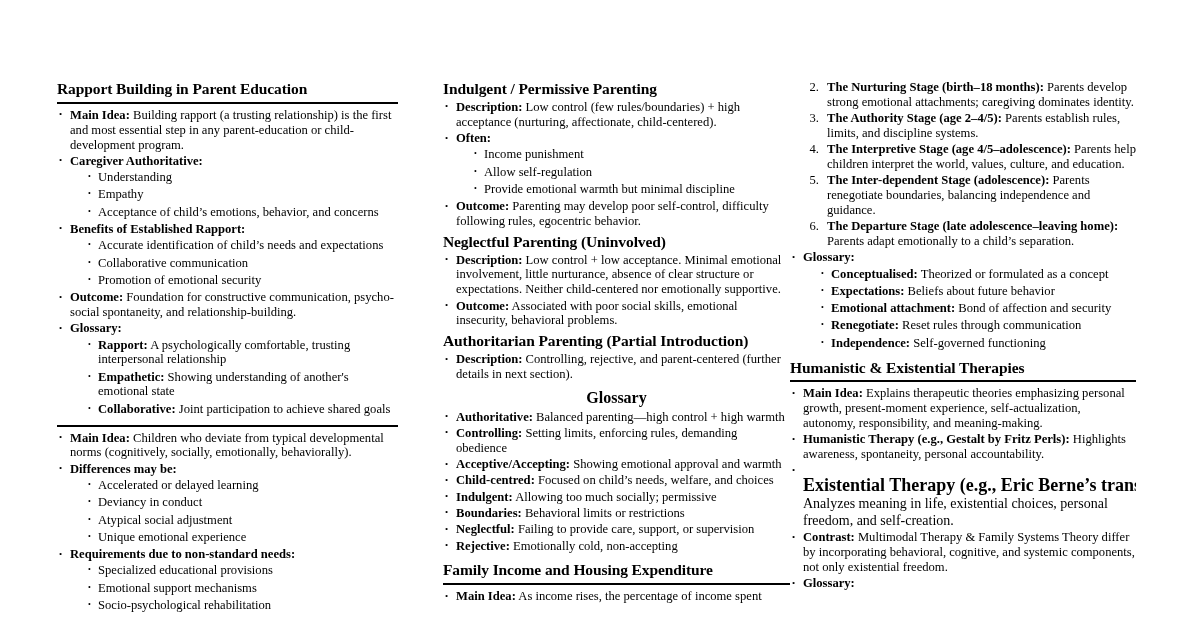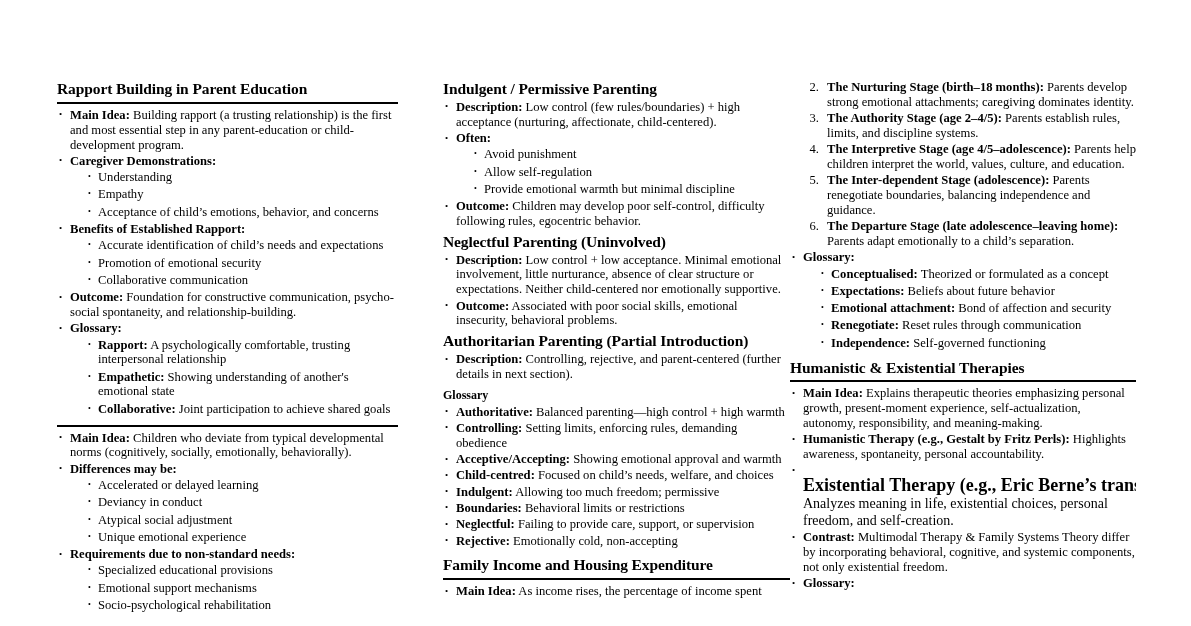--- a/index.html
+++ b/index.html
@@ -46,24 +46,25 @@
     border: 0;
     border-top: 2px solid #000;
     margin: 3px 0 4px 0;
     height: 0;
     width: 100%;
   }
   .section-block { margin-bottom: 8px; }
   .section-block.tight { margin-bottom: 4px; }
 
   .sub-heading {
-    font-size: 12px;
+    font-size: 16px;
     font-weight: bold;
     line-height: 1.25;
     margin: 6px 0 2px 0;
+    text-align: center;
   }
 
   
   .column > .section-block:first-child > .section-heading { margin-top: 0; }
 
   
   ul.bullets {
     list-style: none;
     margin: 0;
     padding: 0;
@@ -141,33 +142,33 @@
   <div class="column col-left">
 
     <div class="section-block">
       <div class="section-heading">Rapport Building in Parent Education</div>
       <hr class="section-rule">
       <ul class="bullets">
         <li>
           <b class="term">Main Idea:</b><span> Building rapport (a trusting relationship) is the first and most essential step in any parent-education or child-development program.</span>
         </li>
         <li>
-          <b class="term">Caregiver Demonstrations:</b><span></span>
+          <b class="term">Caregiver Authoritative:</b><span></span>
           <ul class="bullets">
             <li><span>Understanding</span></li>
             <li><span>Empathy</span></li>
             <li><span>Acceptance of child’s emotions, behavior, and concerns</span></li>
           </ul>
         </li>
         <li>
           <b class="term">Benefits of Established Rapport:</b><span></span>
           <ul class="bullets">
             <li><span>Accurate identification of child’s needs and expectations</span></li>
+            <li><span>Collaborative communication</span></li>
             <li><span>Promotion of emotional security</span></li>
-            <li><span>Collaborative communication</span></li>
           </ul>
         </li>
         <li>
           <b class="term">Outcome:</b><span> Foundation for constructive communication, psycho-social spontaneity, and relationship-building.</span>
         </li>
         <li>
           <b class="term">Glossary:</b><span></span>
           <ul class="bullets">
             <li><b class="term">Rapport:</b><span> A psychologically comfortable, trusting interpersonal relationship</span></li>
             <li><b class="term">Empathetic:</b><span> Showing understanding of another's emotional state</span></li>
@@ -209,27 +210,27 @@
 
     <div class="section-block tight">
       <div class="section-heading">Indulgent / Permissive Parenting</div>
       <ul class="bullets">
         <li>
           <b class="term">Description:</b><span> Low control (few rules/boundaries) + high acceptance (nurturing, affectionate, child-centered).</span>
         </li>
         <li>
           <b class="term">Often:</b><span></span>
           <ul class="bullets">
-            <li><span>Avoid punishment</span></li>
+            <li><span>Income punishment</span></li>
             <li><span>Allow self-regulation</span></li>
             <li><span>Provide emotional warmth but minimal discipline</span></li>
           </ul>
         </li>
         <li>
-          <b class="term">Outcome:</b><span> Children may develop poor self-control, difficulty following rules, egocentric behavior.</span>
+          <b class="term">Outcome:</b><span> Parenting may develop poor self-control, difficulty following rules, egocentric behavior.</span>
         </li>
       </ul>
     </div>
 
     <div class="section-block tight">
       <div class="section-heading">Neglectful Parenting (Uninvolved)</div>
       <ul class="bullets">
         <li>
           <b class="term">Description:</b><span> Low control + low acceptance. Minimal emotional involvement, little nurturance, absence of clear structure or expectations. Neither child-centered nor emotionally supportive.</span>
         </li>
@@ -248,21 +249,21 @@
       </ul>
     </div>
 
     <div class="section-block">
       <div class="sub-heading">Glossary</div>
       <ul class="bullets">
         <li><b class="term">Authoritative:</b><span> Balanced parenting—high control + high warmth</span></li>
         <li><b class="term">Controlling:</b><span> Setting limits, enforcing rules, demanding obedience</span></li>
         <li><b class="term">Acceptive/Accepting:</b><span> Showing emotional approval and warmth</span></li>
         <li><b class="term">Child-centred:</b><span> Focused on child’s needs, welfare, and choices</span></li>
-        <li><b class="term">Indulgent:</b><span> Allowing too much freedom; permissive</span></li>
+        <li><b class="term">Indulgent:</b><span> Allowing too much socially; permissive</span></li>
         <li><b class="term">Boundaries:</b><span> Behavioral limits or restrictions</span></li>
         <li><b class="term">Neglectful:</b><span> Failing to provide care, support, or supervision</span></li>
         <li><b class="term">Rejective:</b><span> Emotionally cold, non-accepting</span></li>
       </ul>
     </div>
 
     <div class="section-block">
       <div class="section-heading">Family Income and Housing Expenditure</div>
       <hr class="section-rule">
       <ul class="bullets">

